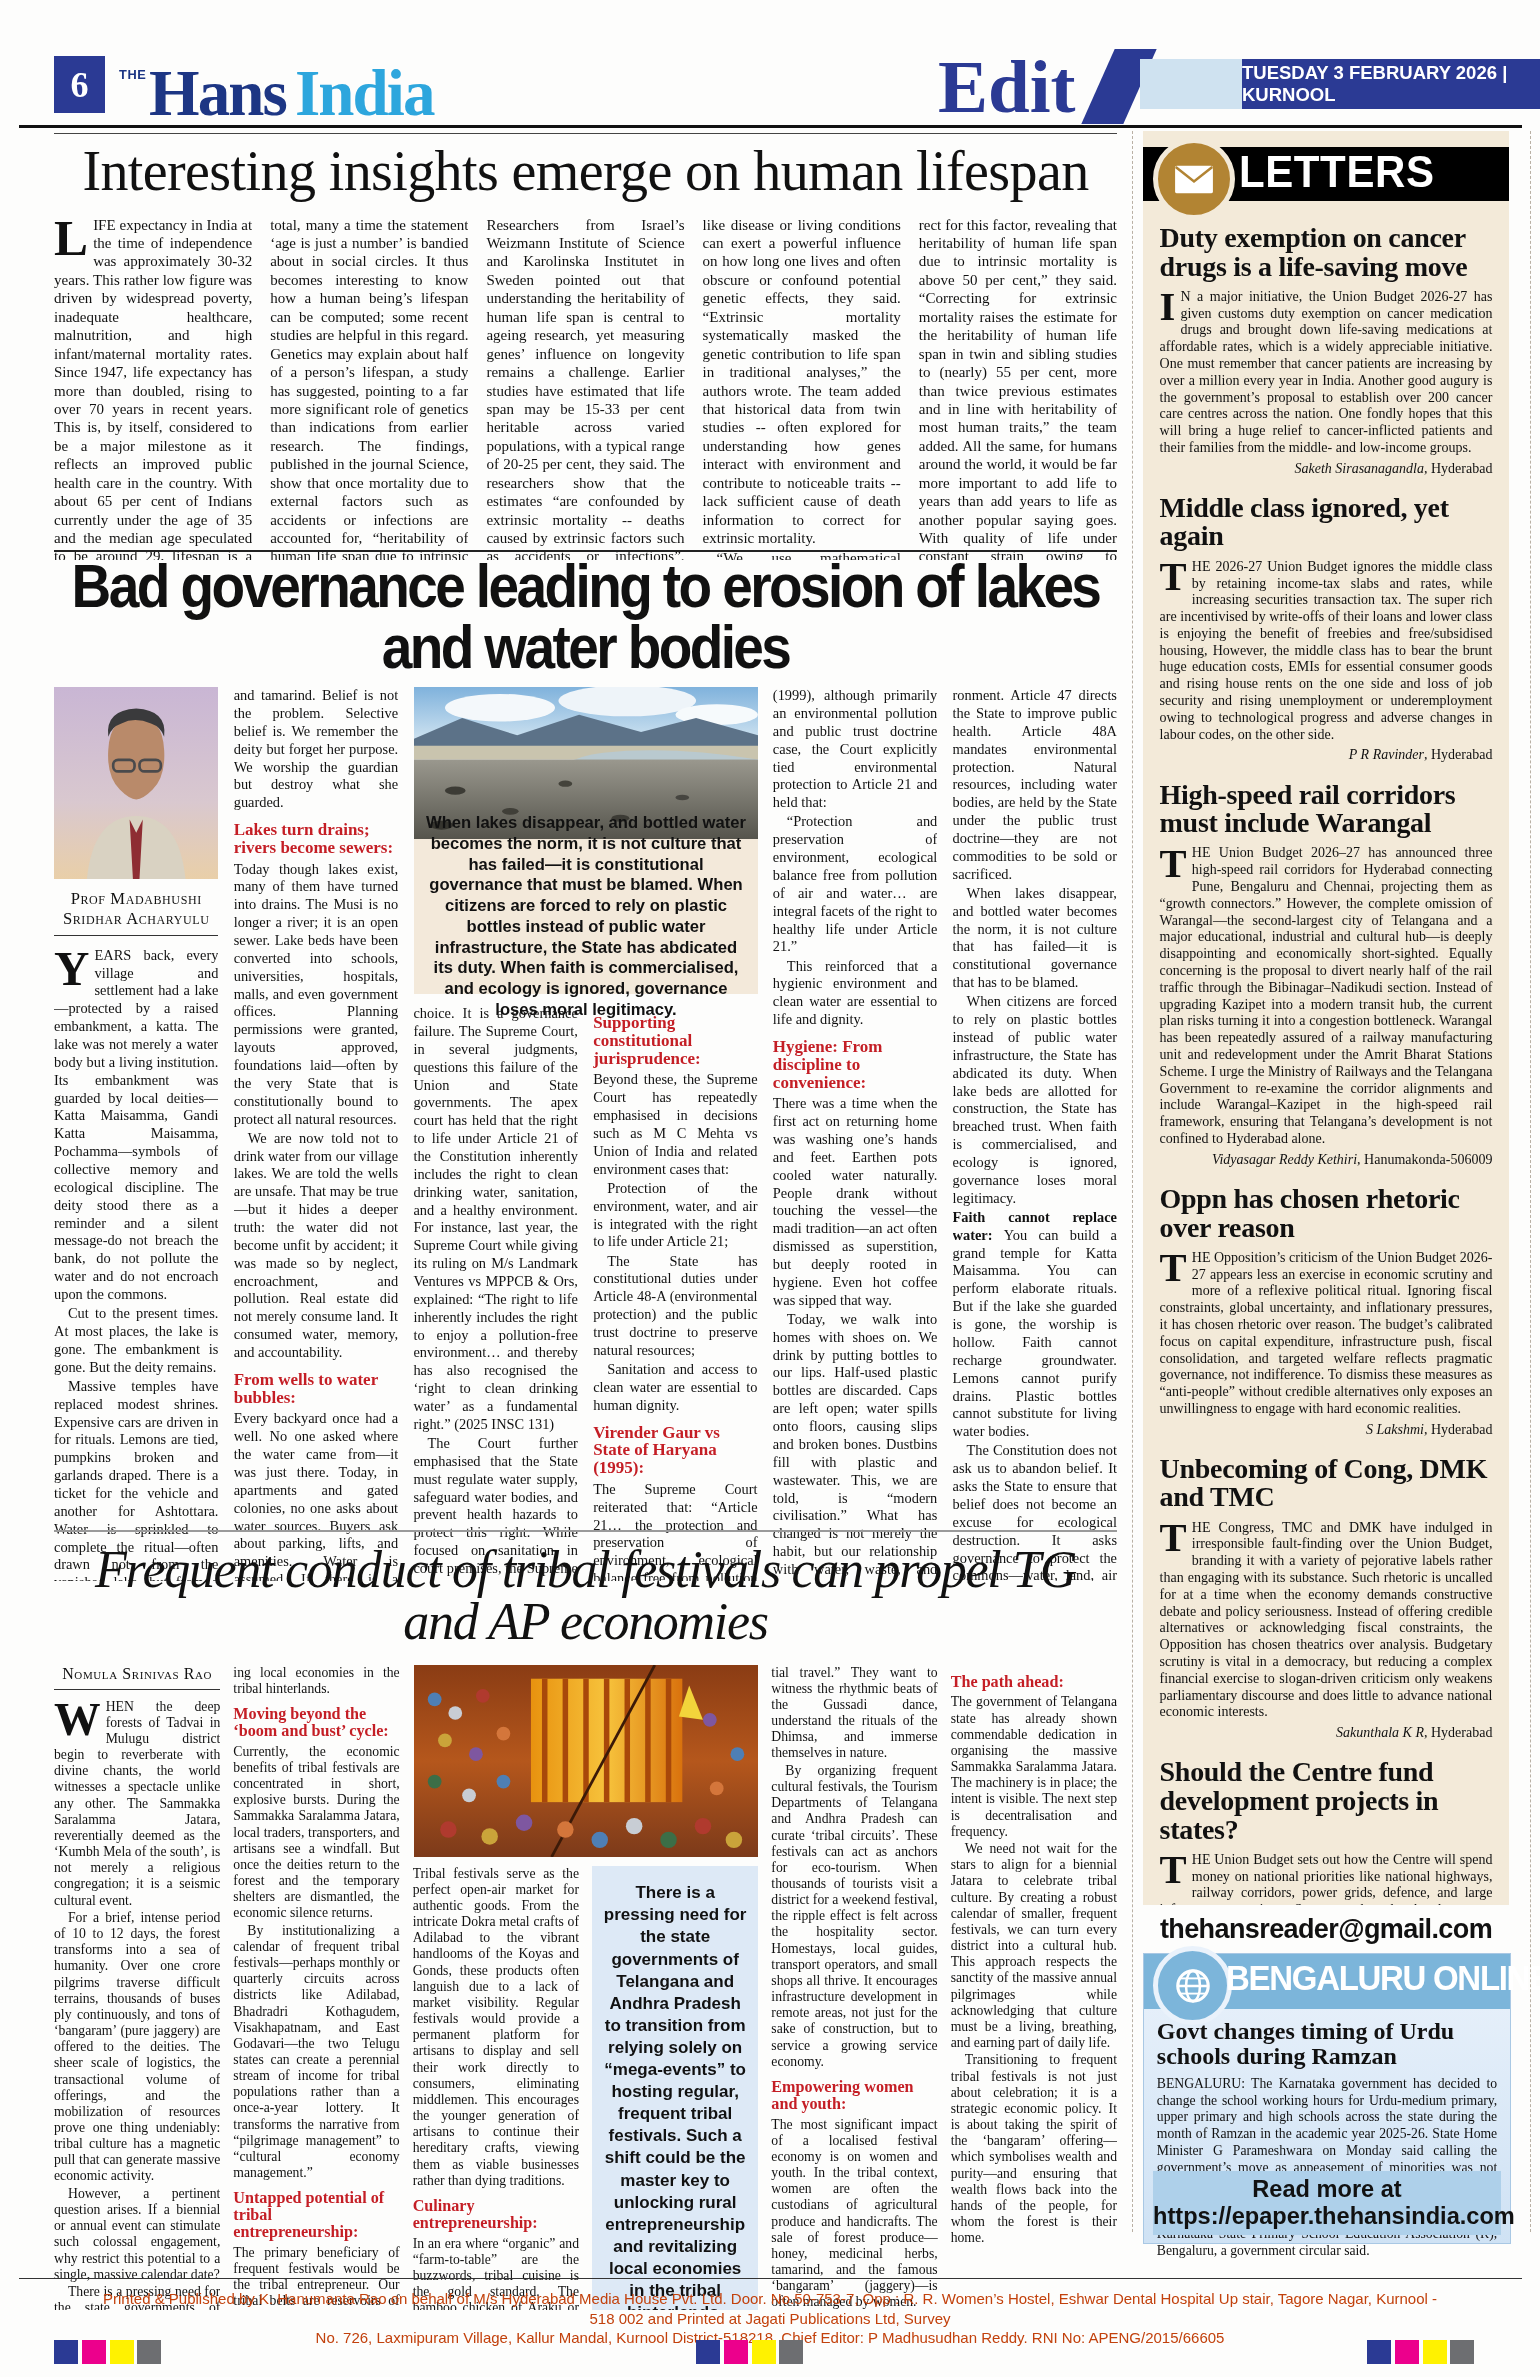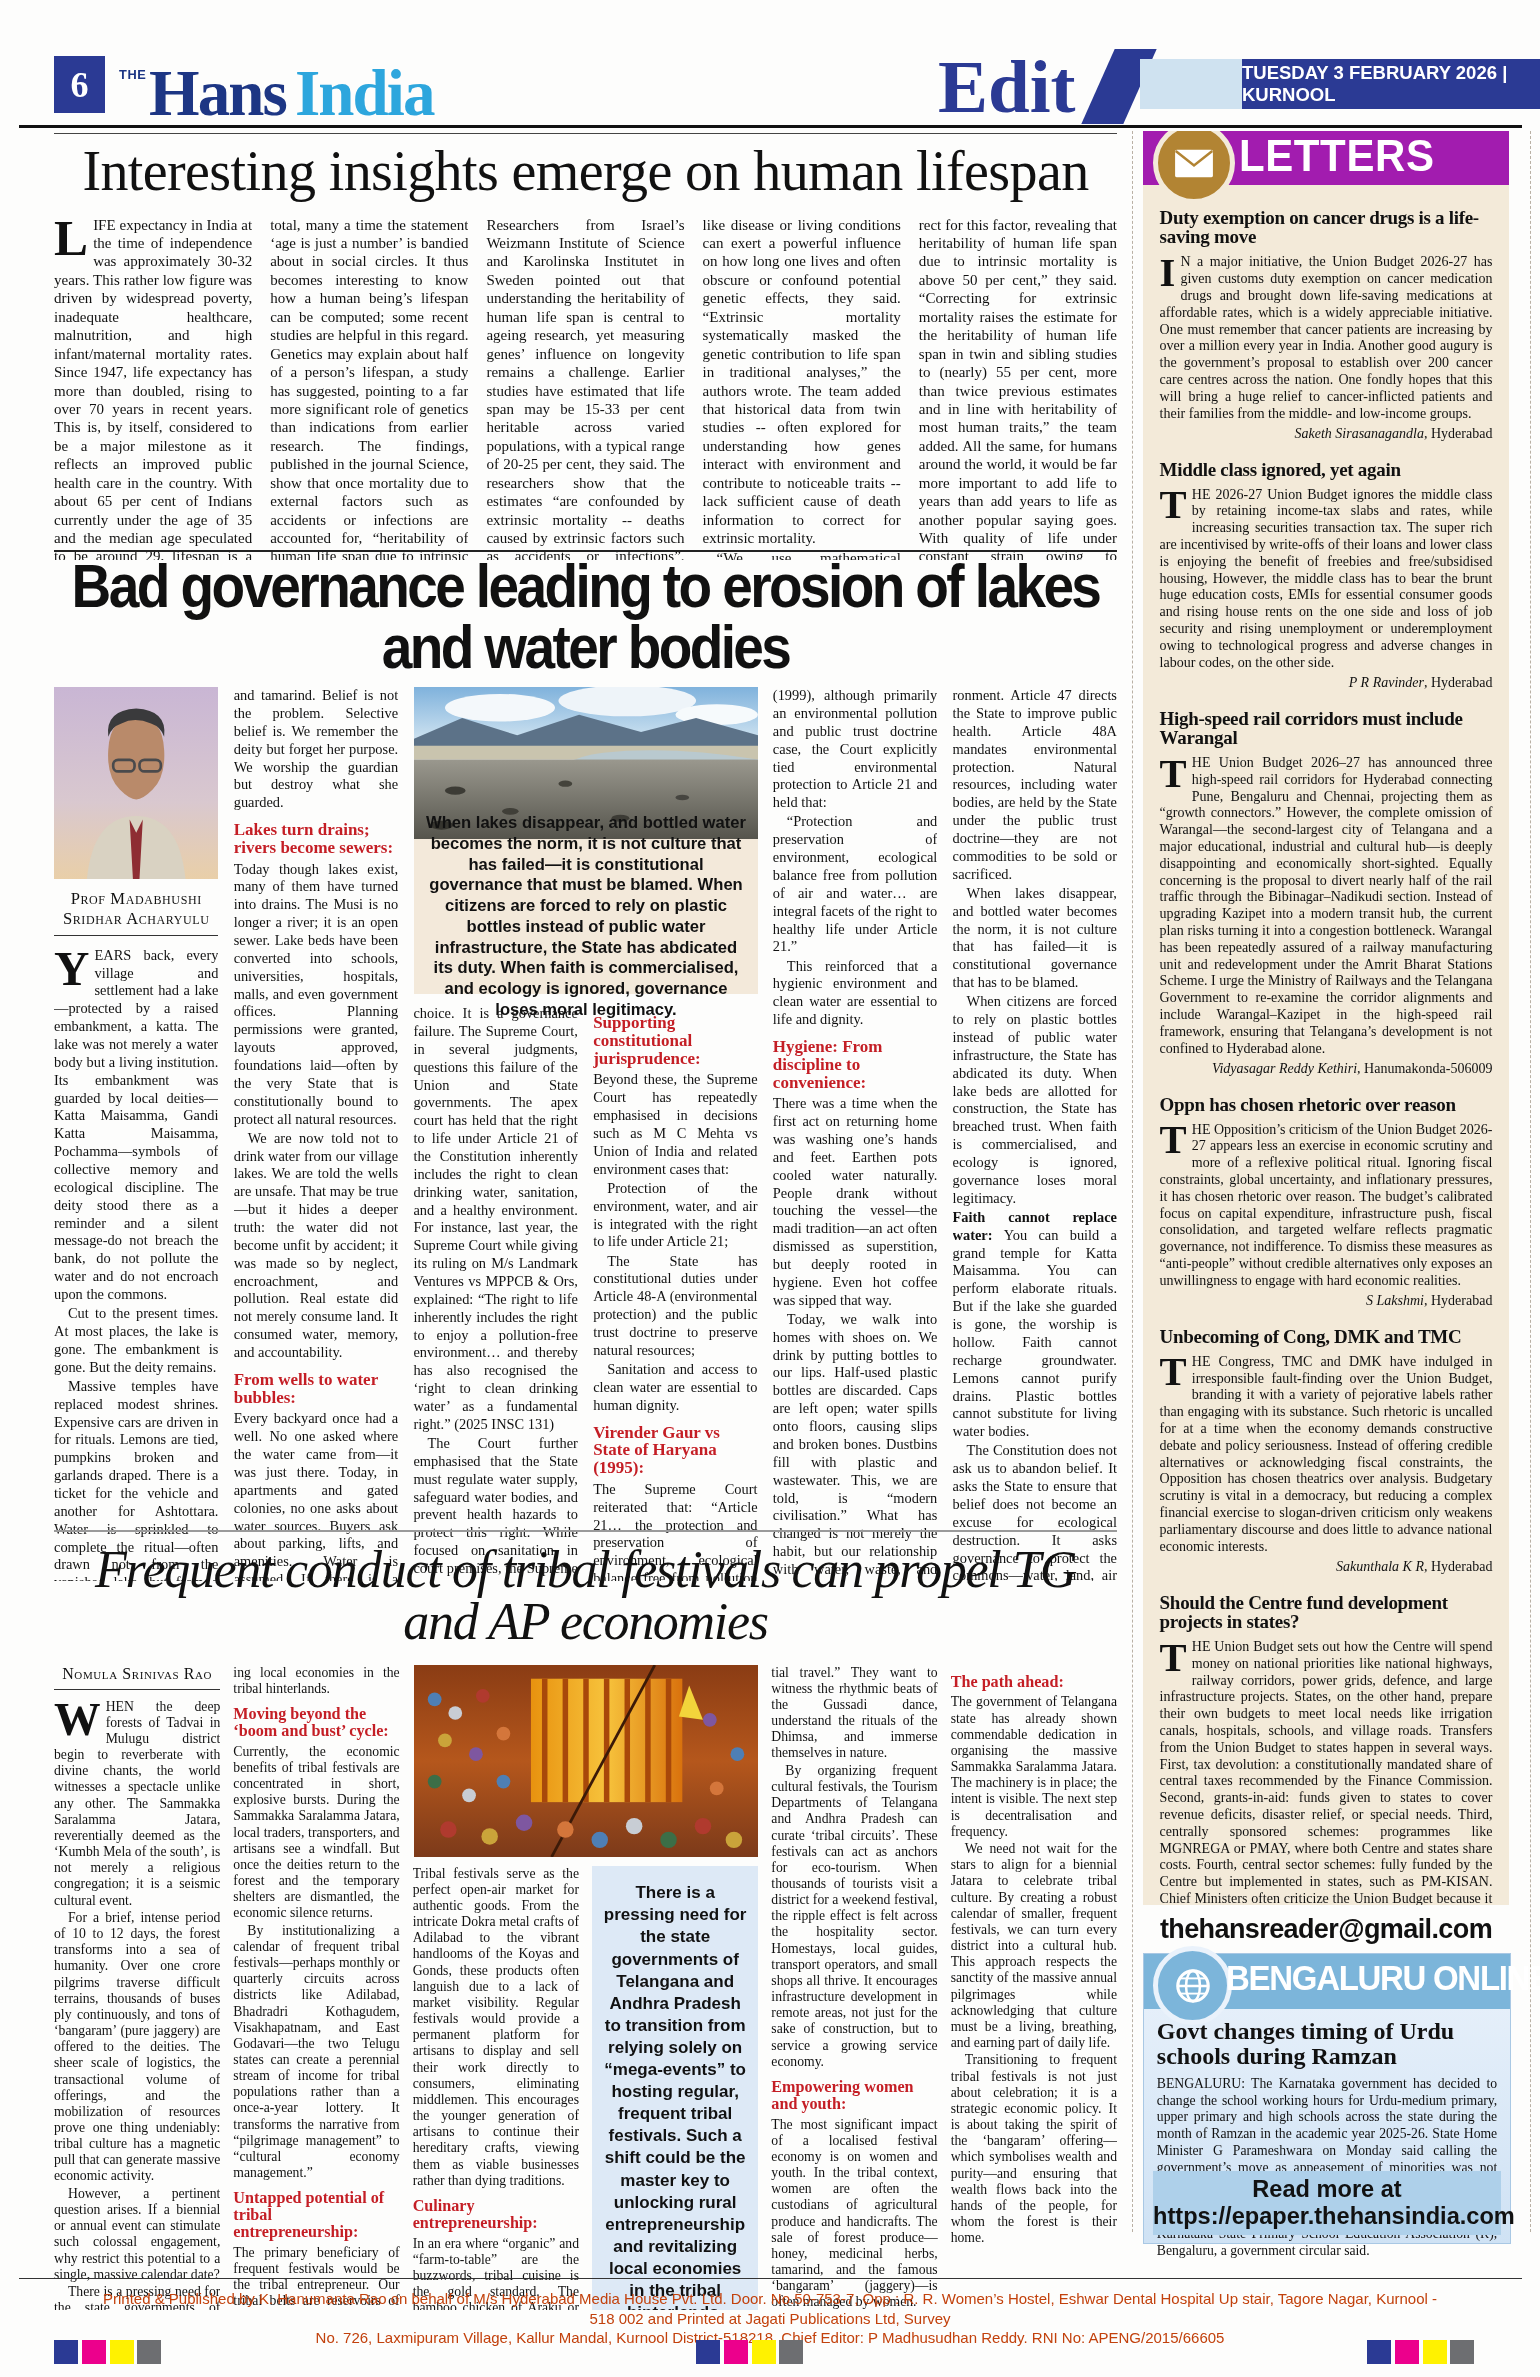--- a/index.html
+++ b/index.html
@@ -54,25 +54,25 @@
   .bottom-article{position:absolute;left:54px;top:1539px;width:1063px;height:733px;}
   .bottom-headline{font-style:italic;font-size:52px;text-align:center;line-height:1;margin:5.1px 0 16.6px 0;letter-spacing:-1.3px;}
   .bot-cols{position:relative;display:grid;grid-template-columns:repeat(6,1fr);gap:13px;height:645px;font-size:13.7px;line-height:1.18;}
   .bot-cols .col{overflow:hidden;text-align:justify;}
   .pad-media-b{padding-top:201px;}
   .bot-media{position:absolute;left:360px;top:0;width:344px;height:192px;}
   .bot-media svg{width:100%;height:100%;display:block;}
   .byline-bot{font-variant:small-caps;font-size:16px;letter-spacing:0.6px;text-align:center;border-bottom:1.3px solid #333;padding-bottom:5.1px;margin-bottom:9px;}
   
   .letters{position:absolute;left:1143px;top:131px;width:366px;height:1774px;background:#f3ead9;overflow:hidden;}
-  .letters-band{position:relative;margin-top:0;height:54px;background:#a21caf;}
+  .letters-band{position:relative;margin-top:16px;height:54px;background:#000000;}
   .env-circle{position:absolute;left:10.2px;top:-9px;width:72px;height:72px;border-radius:50%;background:#b28433;border:5.7px solid #f3ead9;display:flex;align-items:center;justify-content:center;}
   .letters-title{position:absolute;left:96px;top:1.3px;color:#fff;font-family:"Liberation Sans",sans-serif;font-weight:bold;font-size:42px;letter-spacing:0.6px;transform:scaleY(1.05);}
   .letters-body{padding:16.6px 16.6px 0 16.6px;font-size:14px;line-height:1.2;}
-  .letter-title{font-size:19px;font-weight:bold;line-height:1.02;text-align:left;margin:6.4px 0 7.7px 0;letter-spacing:-0.3px;}
+  .letter-title{font-size:28px;font-weight:bold;line-height:1.02;text-align:left;margin:6.4px 0 7.7px 0;letter-spacing:-0.3px;}
   .letter-text{text-align:justify;}
   .letters .dropcap{font-size:2.9em;}
   
   .email-line{position:absolute;left:1143px;top:1914px;width:366px;text-align:center;font-family:"Liberation Sans",sans-serif;font-weight:bold;font-size:27px;letter-spacing:-0.6px;}
   .blr{position:absolute;left:1143px;top:1953px;width:366px;height:289px;background:linear-gradient(180deg,#eaf2fb 0%,#cfe2f4 100%);border:0.6px solid #a9c8e4;}
   .blr-band{position:relative;height:55px;background:#7cb5da;}
   .blr-title{position:absolute;left:82px;top:5.1px;color:#fff;font-family:"Liberation Sans",sans-serif;font-weight:bold;font-size:33px;letter-spacing:-1.3px;transform:scaleY(1.08);white-space:nowrap;}
   .globe-circle{position:absolute;left:9px;top:-7.7px;width:69px;height:69px;border-radius:50%;background:#7cb5da;border:5.1px solid #eaf2fb;display:flex;align-items:center;justify-content:center;}
   .blr-body{padding:7.7px 12.8px 0 12.8px;}
   .blr-head{font-weight:bold;font-size:24px;line-height:1.05;margin:2.6px 0 6.4px 0;}

